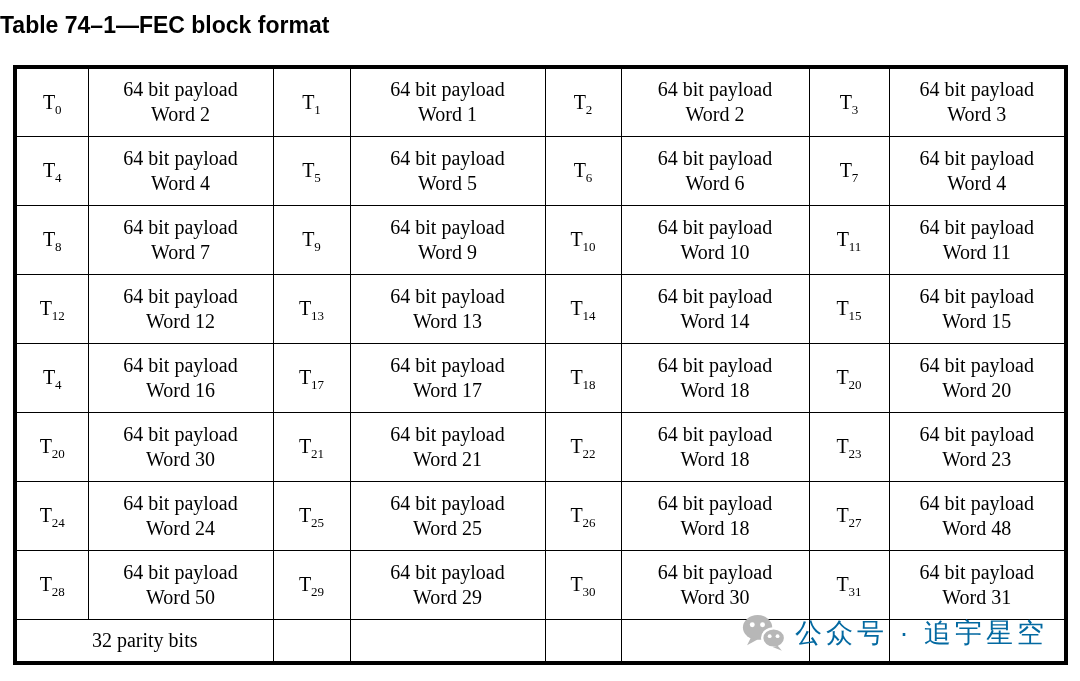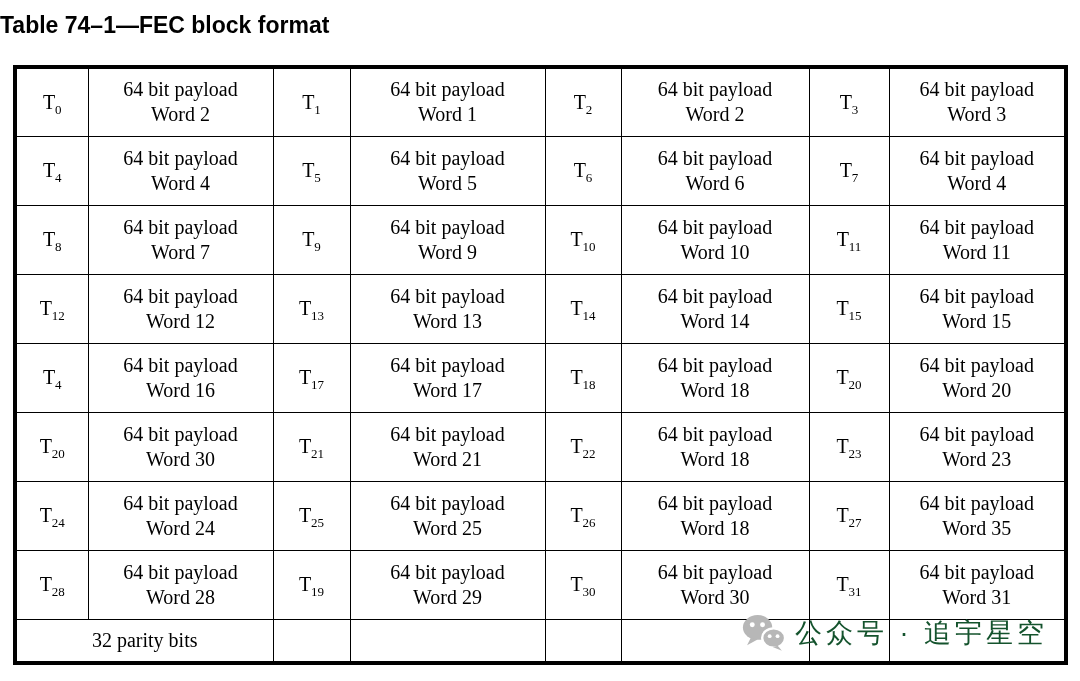--- a/index.html
+++ b/index.html
@@ -49,21 +49,21 @@
     display: flex;
     align-items: center;
     gap: 9px;
     z-index: 5;
     pointer-events: none;
   }
   .watermark .wm-text {
     font-family: "Liberation Sans", sans-serif;
     font-size: 27px;
     letter-spacing: 4px;
-    color: #14532d;
+    color: #0369a1;
     white-space: nowrap;
   }
 </style>
 </head>
 <body>
 
 <div class="page">
 
   <div class="title">Table 74–1—FEC block format</div>
 
@@ -223,30 +223,30 @@
             <div>Word 25</div>
           </td>
           <td class="tcol"><span>T</span><sub>26</sub></td>
           <td class="pcol">
             <div>64 bit payload</div>
             <div>Word 18</div>
           </td>
           <td class="tcol"><span>T</span><sub>27</sub></td>
           <td class="pcol">
             <div>64 bit payload</div>
-            <div>Word 35</div>
+            <div>Word 48</div>
           </td>
         </tr>
         <tr class="data-row">
           <td class="tcol"><span>T</span><sub>28</sub></td>
           <td class="pcol">
             <div>64 bit payload</div>
-            <div>Word 28</div>
-          </td>
-          <td class="tcol"><span>T</span><sub>19</sub></td>
+            <div>Word 50</div>
+          </td>
+          <td class="tcol"><span>T</span><sub>29</sub></td>
           <td class="pcol">
             <div>64 bit payload</div>
             <div>Word 29</div>
           </td>
           <td class="tcol"><span>T</span><sub>30</sub></td>
           <td class="pcol">
             <div>64 bit payload</div>
             <div>Word 30</div>
           </td>
           <td class="tcol"><span>T</span><sub>31</sub></td>

